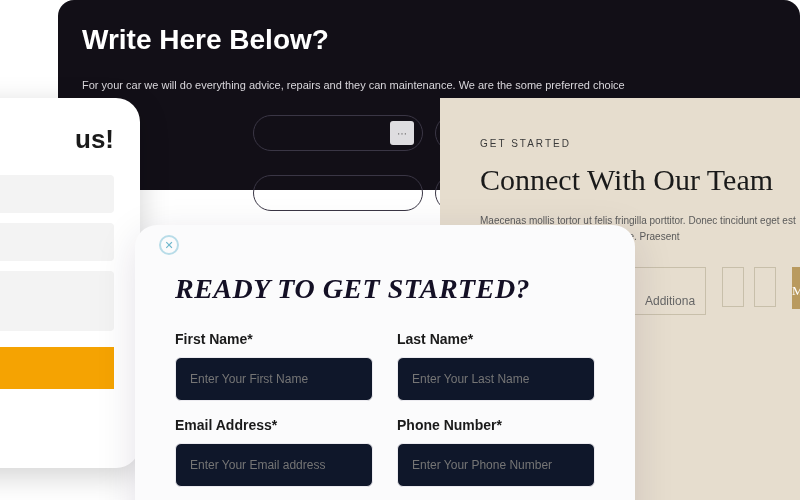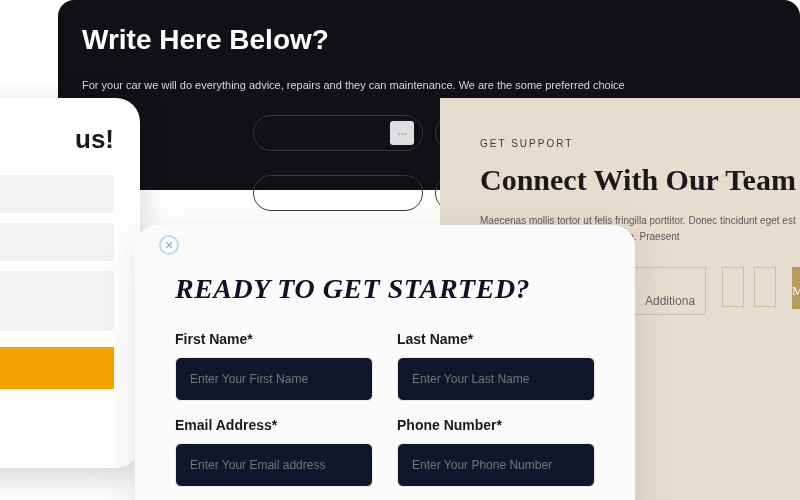--- a/index.html
+++ b/index.html
@@ -10,21 +10,21 @@
 .dark-title{font-size:28px;font-weight:800;margin-top:0}
 .dark-sub{font-size:11px;color:#d8d6db;margin-top:23px}
 .dark-row{display:flex;gap:12px;justify-content:center;margin-top:24px}
 .dark-input{flex:1;height:36px;border:1px solid #3a3645;border-radius:20px;background:transparent;color:#bfbbc9;font-size:11px;padding:0 16px}
 .dark-input.small{max-width:170px}
 .dark-icon-box{width:24px;height:24px;background:#dedde0;border-radius:3px;display:inline-flex;align-items:center;justify-content:center;color:#666;font-size:10px;margin-left:auto}
 
 
 .beige{position:absolute;right:0;top:98px;width:360px;height:402px;background:#e6ddce;padding:40px 0 0 40px;color:#1a1a1a}
 .beige-eyebrow{font-size:10px;letter-spacing:2px;color:#3a3a3a;margin-bottom:14px}
-.beige-title{font-family:Georgia,serif;font-size:30px;font-weight:700;margin-bottom:16px}
+.beige-title{font-family:Georgia,serif;font-size:30px;font-weight:400;margin-bottom:16px}
 .beige-desc{font-size:10px;color:#5a5a5a;line-height:1.6;margin-bottom:22px}
 .beige-form{display:flex;flex-direction:row;gap:16px}
 .beige-row{display:flex;gap:10px}
 .beige-box{height:40px;border:1px solid #c8bfaa;background:transparent;flex:1;padding:0 10px;font-size:12px;color:#666;display:flex;align-items:center;justify-content:flex-end}
 .beige-box.tall{height:48px;align-items:flex-start;padding-top:26px}
 .beige-btn{height:42px;background:#b99a5f;color:#fff;border:none;font-family:Georgia,serif;font-size:13px;width:100%;cursor:pointer}
 
 
 .orange{position:absolute;left:-210px;top:98px;width:350px;height:370px;background:#fff;border-radius:24px;box-shadow:0 8px 30px rgba(0,0,0,0.18);padding:26px}
 .orange-title{font-size:26px;font-weight:700;color:#1a1a1a;margin-bottom:20px;text-align:right}
@@ -56,21 +56,21 @@
   </div>
   <div class="dark-row">
     <div class="dark-input small"></div>
     <div class="dark-input small" style="display:flex;align-items:center">
         <span>Cho</span>
       </div>
   </div>
 </div>
 
 <div class="beige">
-  <div class="beige-eyebrow">GET SUPPORT</div>
+  <div class="beige-eyebrow">GET STARTED</div>
   <h2 class="beige-title">Connect With Our Team</h2>
   <p class="beige-desc">Maecenas mollis tortor ut felis fringilla porttitor. Donec tincidunt eget est eu im, vitae auctor orci scelerisque. Praesent</p>
   <div class="beige-form">
     <div class="beige-row">
       <div class="beige-box" style="justify-content:flex-end;padding-right:8px">
         <span style="width:22px;height:22px;background:#dadada;border-radius:3px;display:inline-flex;align-items:center;justify-content:center;font-size:9px;color:#777">⋯</span>
       </div>
       <div class="beige-box" style="justify-content:flex-start">
           <span>1 Room</span>
         </div>

